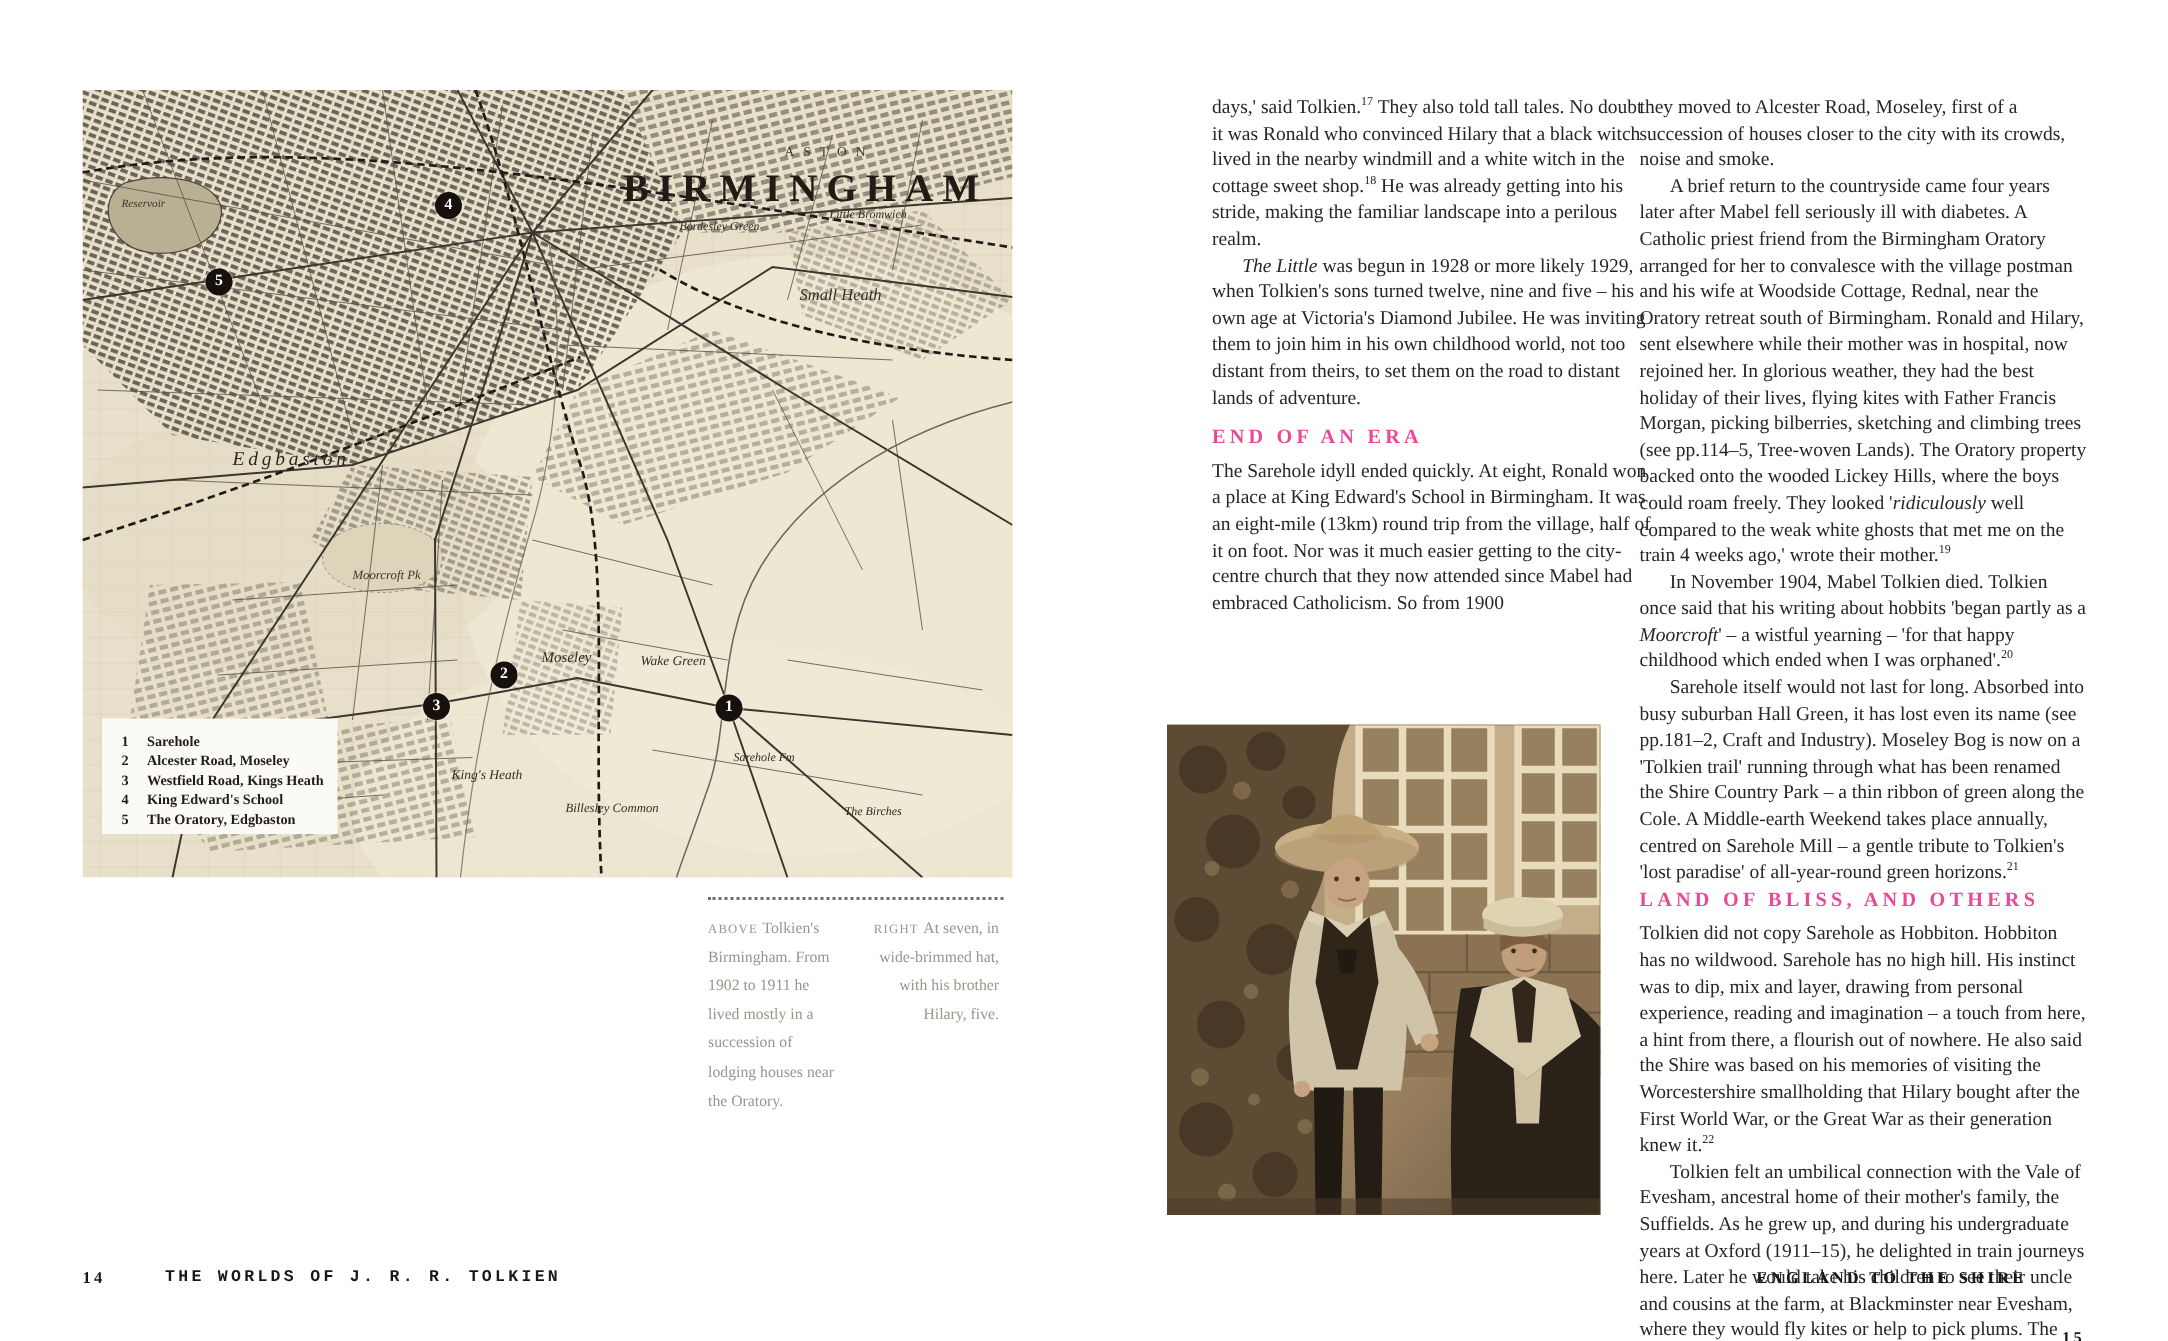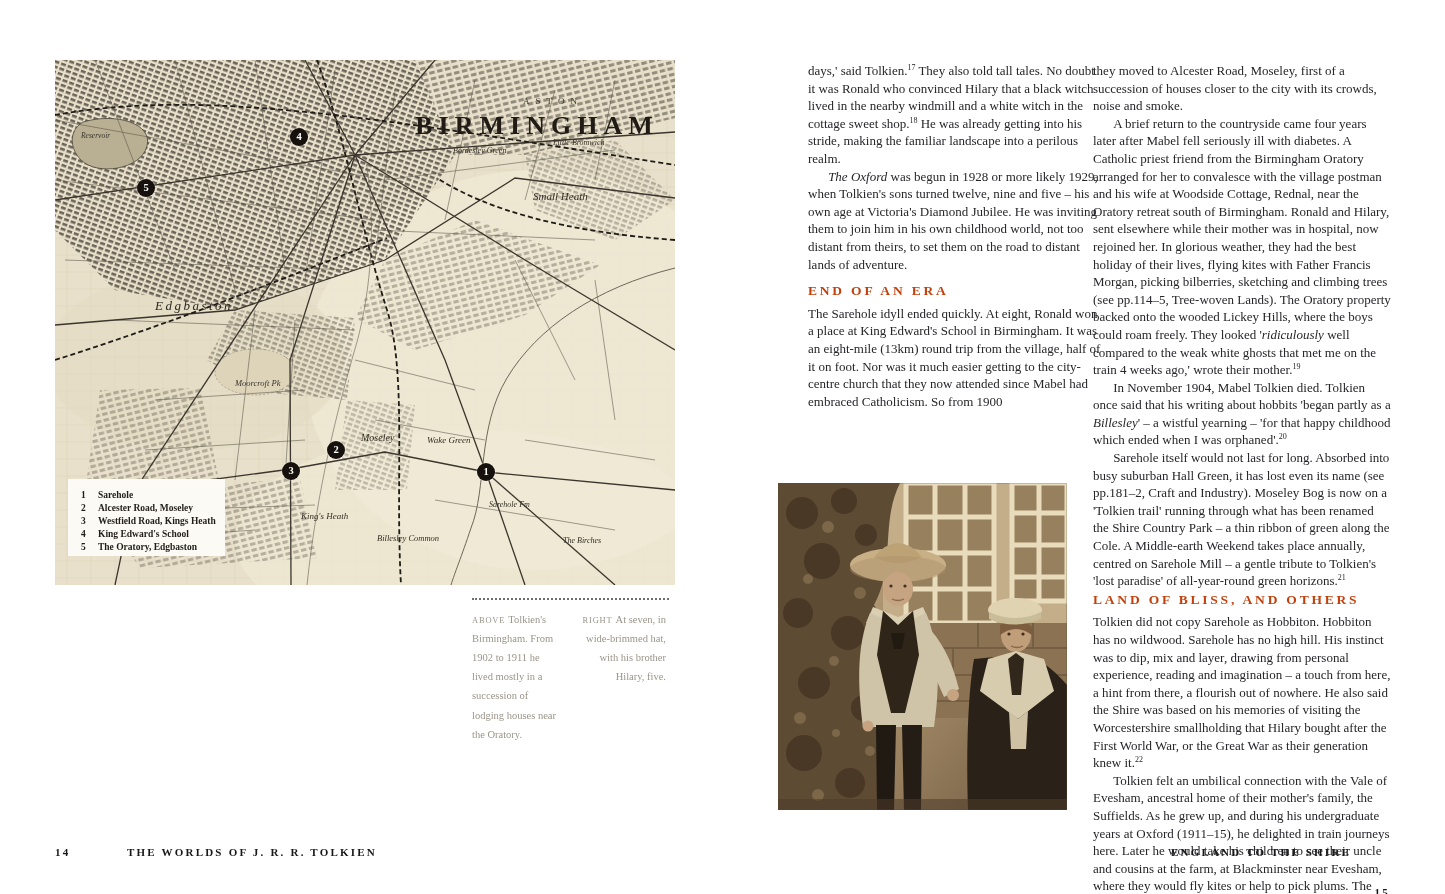--- a/index.html
+++ b/index.html
@@ -38,34 +38,34 @@
 
   
   .col { position:absolute; top:62px; font-size:13px; line-height:17.6px; color:#26262a; }
   .col1 { left:808px; width:293px; }
   .col2 { left:1093px; width:298px; }
   .col p { margin:0; }
   .col p.indent { text-indent:1.55em; }
   .col sup { font-size:8px; line-height:0; vertical-align:super; letter-spacing:0; }
   .heading {
     font-size:13.5px; font-weight:bold; letter-spacing:2.8px;
-    margin:9px 0 5px 0; color:#c2410c;
+    margin:9px 0 5px 0; color:#ec4899;
   }
   .heading.h2 { margin-top:1px; }
 
   
   .photo { position:absolute; left:778px; top:483px; width:289px; height:327px; }
 
   
   .footer-item {
     position:absolute; top:846px; font-size:11px; font-weight:bold;
     letter-spacing:2.2px; color:#18181a; white-space:nowrap;
   }
   .f-pagenum-left { left:55px; }
-  .f-booktitle { left:127px; }
+  .f-booktitle { left:110px;font-family:Liberation Mono, monospace; }
   .f-chapter { right:94px; }
   .f-pagenum-right { right:55px;margin-top:40px; }
 </style>
 </head>
 <body>
 
 <div class="spread">
 
   <div class="map-wrap">
     <svg class="map-svg" viewBox="0 0 620 525" preserveAspectRatio="none">
@@ -183,29 +183,29 @@
     <div class="cap-col-a">
       <span class="cap-label">above</span><span>Tolkien's Birmingham. From 1902 to 1911 he lived mostly in a succession of lodging houses near the Oratory.</span>
     </div>
     <div class="cap-col-b">
       <span class="cap-label">right</span><span>At seven, in wide-brimmed hat, with his brother Hilary, five.</span>
     </div>
   </div>
 
   <div class="col col1">
     <p>days,' said Tolkien.<sup>17</sup> They also told tall tales. No doubt it was Ronald who convinced Hilary that a black witch lived in the nearby windmill and a white witch in the cottage sweet shop.<sup>18</sup> He was already getting into his stride, making the familiar landscape into a perilous realm.</p>
-    <p class="indent"><i>The Oxford</i> was begun in 1928 or more likely 1929, when Tolkien's sons turned twelve, nine and five – his own age at Victoria's Diamond Jubilee. He was inviting them to join him in his own childhood world, not too distant from theirs, to set them on the road to distant lands of adventure.</p>
+    <p class="indent"><i>The Little</i> was begun in 1928 or more likely 1929, when Tolkien's sons turned twelve, nine and five – his own age at Victoria's Diamond Jubilee. He was inviting them to join him in his own childhood world, not too distant from theirs, to set them on the road to distant lands of adventure.</p>
     <div class="heading">END OF AN ERA</div>
     <p>The Sarehole idyll ended quickly. At eight, Ronald won a place at King Edward's School in Birmingham. It was an eight-mile (13km) round trip from the village, half of it on foot. Nor was it much easier getting to the city-centre church that they now attended since Mabel had embraced Catholicism. So from 1900</p>
   </div>
 
   <div class="col col2">
     <p>they moved to Alcester Road, Moseley, first of a succession of houses closer to the city with its crowds, noise and smoke.</p>
     <p class="indent">A brief return to the countryside came four years later after Mabel fell seriously ill with diabetes. A Catholic priest friend from the Birmingham Oratory arranged for her to convalesce with the village postman and his wife at Woodside Cottage, Rednal, near the Oratory retreat south of Birmingham. Ronald and Hilary, sent elsewhere while their mother was in hospital, now rejoined her. In glorious weather, they had the best holiday of their lives, flying kites with Father Francis Morgan, picking bilberries, sketching and climbing trees (see pp.114–5, Tree-woven Lands). The Oratory property backed onto the wooded Lickey Hills, where the boys could roam freely. They looked '<i>ridiculously</i> well compared to the weak white ghosts that met me on the train 4 weeks ago,' wrote their mother.<sup>19</sup></p>
-    <p class="indent">In November 1904, Mabel Tolkien died. Tolkien once said that his writing about hobbits 'began partly as a <i>Billesley</i>' – a wistful yearning – 'for that happy childhood which ended when I was orphaned'.<sup>20</sup></p>
+    <p class="indent">In November 1904, Mabel Tolkien died. Tolkien once said that his writing about hobbits 'began partly as a <i>Moorcroft</i>' – a wistful yearning – 'for that happy childhood which ended when I was orphaned'.<sup>20</sup></p>
     <p class="indent">Sarehole itself would not last for long. Absorbed into busy suburban Hall Green, it has lost even its name (see pp.181–2, Craft and Industry). Moseley Bog is now on a 'Tolkien trail' running through what has been renamed the Shire Country Park – a thin ribbon of green along the Cole. A Middle-earth Weekend takes place annually, centred on Sarehole Mill – a gentle tribute to Tolkien's 'lost paradise' of all-year-round green horizons.<sup>21</sup></p>
     <div class="heading h2">LAND OF BLISS, AND OTHERS</div>
     <p>Tolkien did not copy Sarehole as Hobbiton. Hobbiton has no wildwood. Sarehole has no high hill. His instinct was to dip, mix and layer, drawing from personal experience, reading and imagination – a touch from here, a hint from there, a flourish out of nowhere. He also said the Shire was based on his memories of visiting the Worcestershire smallholding that Hilary bought after the First World War, or the Great War as their generation knew it.<sup>22</sup></p>
     <p class="indent">Tolkien felt an umbilical connection with the Vale of Evesham, ancestral home of their mother's family, the Suffields. As he grew up, and during his undergraduate years at Oxford (1911–15), he delighted in train journeys here. Later he would take his children to see their uncle and cousins at the farm, at Blackminster near Evesham, where they would fly kites or help to pick plums. The River Avon winds lazily through heavy soil ideal for fruit, so the whole vale thronged with market gardens and orchards like Hilary's.</p>
   </div>
 
   <div class="photo">
     <svg viewBox="0 0 289 327" width="289" height="327">
       <defs>
         <linearGradient id="ph" x1="0" y1="0" x2="1" y2="1">

